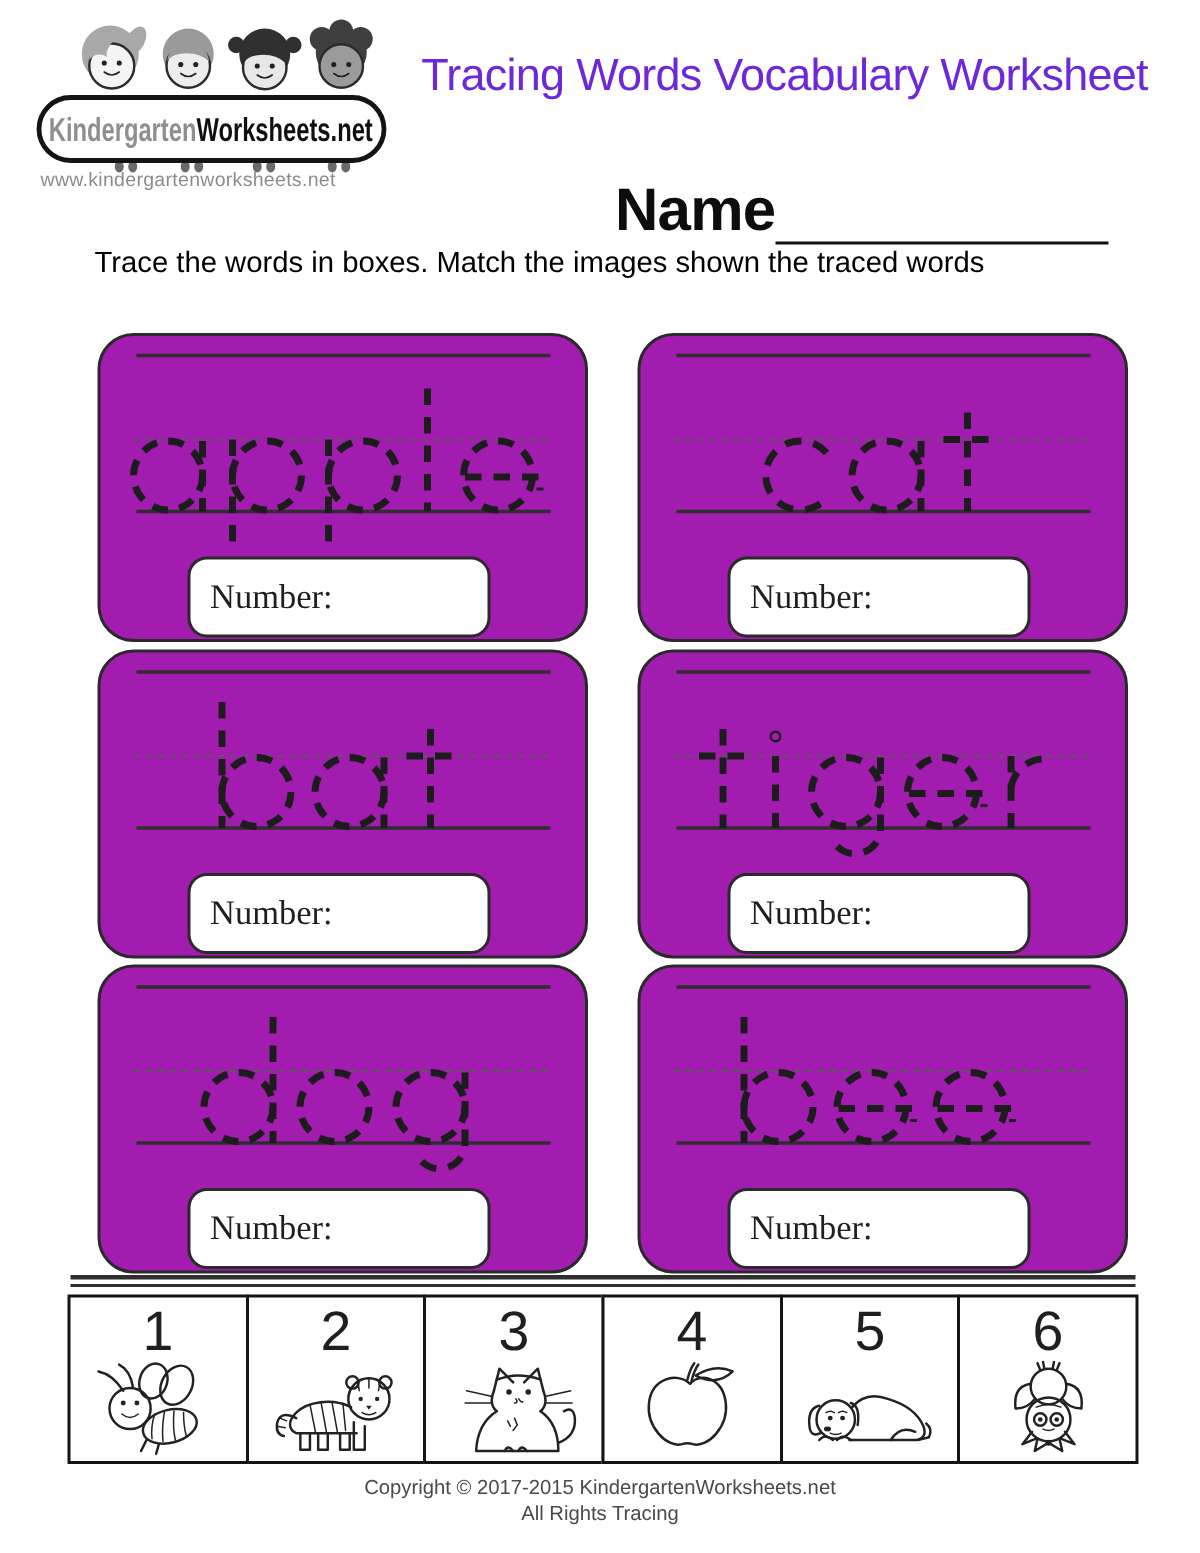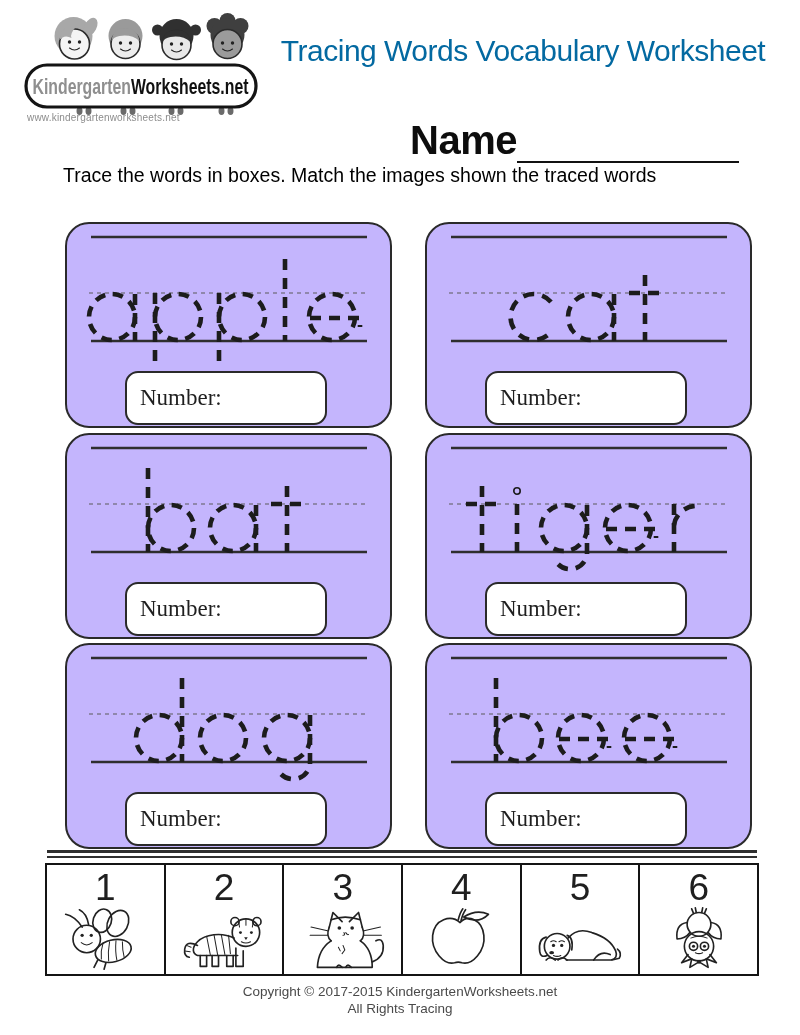--- a/index.html
+++ b/index.html
@@ -4,36 +4,36 @@
 <style>
   html,body{margin:0;padding:0;background:#fff;}
   .page{position:relative;width:800px;height:1035px;background:#ffffff;overflow:hidden;
         font-family:"Liberation Sans",sans-serif;color:#111;}
 
   
   .logo{position:absolute;left:22px;top:10px;width:238px;height:106px;}
   .logo-text{font-family:"Liberation Sans",sans-serif;font-weight:bold;font-size:22px;}
   .logo-gray{fill:#8f8f8f;}
   .logo-black{fill:#101010;}
-  .site-url{position:absolute;left:27px;top:112px;font-size:10px;color:#8c8c8c;
+  .site-url{position:absolute;left:27px;top:112px;font-size:13px;color:#8c8c8c;
             letter-spacing:.2px;}
   .page-title{position:absolute;left:256px;top:34px;width:534px;text-align:center;
-              font-size:30px;letter-spacing:-0.5px;color:#0369a1;white-space:nowrap;}
+              font-size:30px;letter-spacing:-0.5px;color:#6d28d9;white-space:nowrap;}
 
   .name-row{position:absolute;left:410px;top:118px;font-size:40px;font-weight:600;
             letter-spacing:-0.5px;color:#0d0d0d;}
   .name-line{display:inline-block;width:222px;border-bottom:2.5px solid #111;
              height:32px;vertical-align:bottom;}
 
   .instructions{position:absolute;left:63px;top:163px;font-size:19.5px;line-height:25px;
                 color:#000;}
 
   
   .word-box{position:absolute;width:327px;height:206px;border:2.5px solid #2a2a2a;
-            border-radius:24px;background:#c4b5fd;box-sizing:border-box;}
+            border-radius:24px;background:#a21caf;box-sizing:border-box;}
   .word-svg{position:absolute;left:0;top:0;width:322px;height:201px;}
   .guide-solid{stroke:#2e2e2e;stroke-width:2.4;}
   .guide-dash{stroke:#5a5a5a;stroke-width:1.2;stroke-dasharray:4 4;}
   .trace{fill:none;stroke:#1c1c1c;stroke-width:4.6;stroke-dasharray:11 8;}
   .trace-circle{stroke-dasharray:10.5 7.56;}
   .trace-dot{fill:none;stroke:#1c1c1c;stroke-width:1.6;}
   .number-box{position:absolute;left:58px;top:147px;width:202px;height:54px;
               border:2px solid #2a2a2a;border-radius:13px;background:#fff;
               box-sizing:border-box;display:flex;align-items:center;padding-left:13px;
               font-family:"Liberation Serif",serif;font-size:23px;color:#1f1f1f;}

